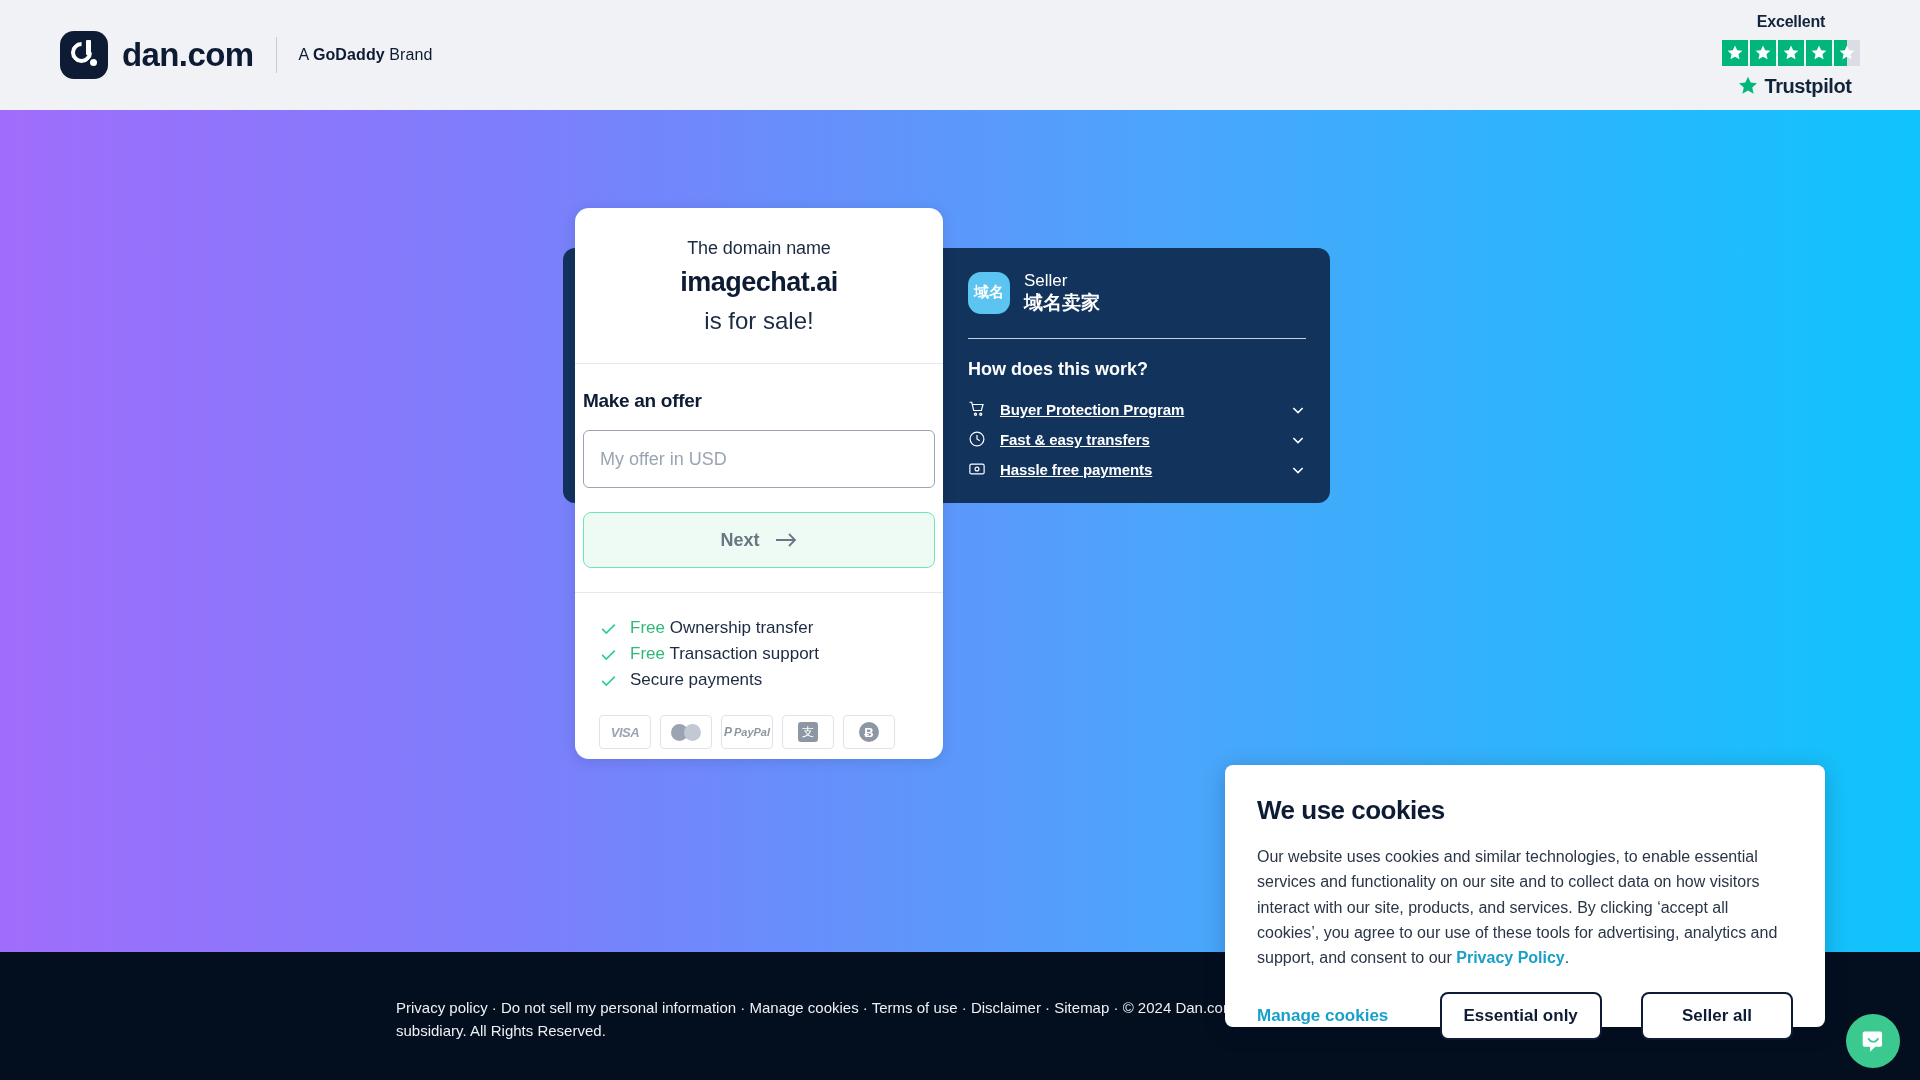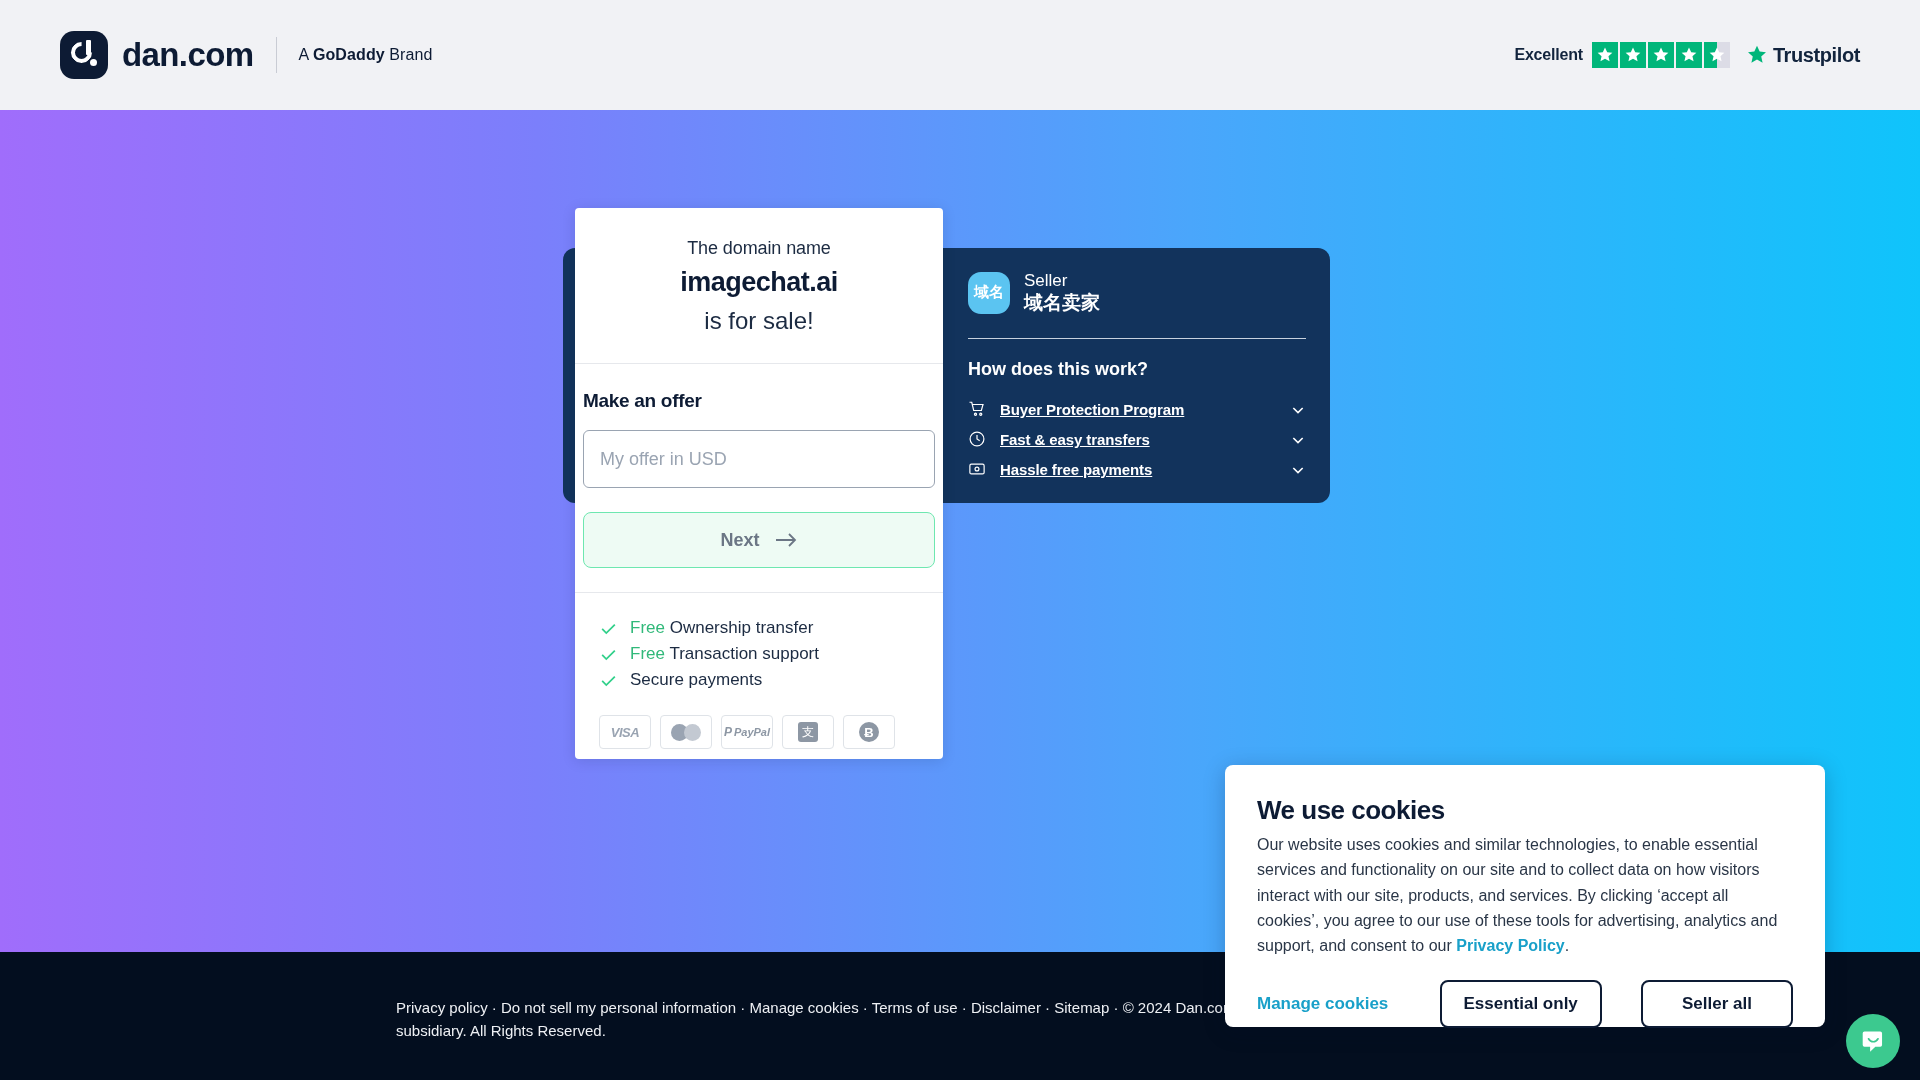--- a/index.html
+++ b/index.html
@@ -35,21 +35,21 @@
     border-radius:50%; background:#ffffff;
   }
   .logo-word {
     font-size:33px; font-weight:bold; color:#0d1b34;
     margin-left:14px; letter-spacing:-0.6px;
   }
   .logo-div { width:1px; height:36px; background:#c9ccd4; margin:0 22px; }
   .godaddy { font-size:16px; color:#0d1b34; letter-spacing:0.1px; }
   .godaddy b { font-weight:bold; }
 
-  .trust { display:flex; align-items:center; gap:9px; }
+  .trust { display:flex; align-items:center; gap:9px;flex-direction:column; }
   .trust-word { font-size:16px; font-weight:bold; color:#12243d; letter-spacing:-0.2px; }
   .stars { display:flex; gap:2px; }
   .star-box {
     width:26px; height:26px; background:#00b67a;
     display:flex; align-items:center; justify-content:center;
   }
   .star-box.half { background:linear-gradient(to right,#00b67a 50%,#dcdce6 50%); }
   .star-box svg { width:18px; height:18px; fill:#ffffff; }
   .tp-logo { display:flex; align-items:center; gap:5px; margin-left:7px; }
   .tp-logo svg { width:22px; height:22px; fill:#00b67a; }
@@ -86,21 +86,21 @@
   .acc-text {
     font-size:15px; font-weight:bold; color:#ffffff;
     text-decoration:underline; flex:1; letter-spacing:-0.1px;
   }
   .acc-chev { width:16px; height:16px; flex:none; }
   .acc-chev svg { width:16px; height:16px; stroke:#ffffff; fill:none; stroke-width:2.4; }
 
   
   .offer-card {
     position:absolute; left:575px; top:208px; width:368px; height:551px;
-    background:#ffffff; border-radius:4px; z-index:3;
+    background:#ffffff; border-radius:14px; z-index:3;
     box-shadow:0 2px 14px rgba(10,20,50,0.13);
   }
   .oc-top { padding:30px 34px 28px; text-align:center; }
   .oc-pre { font-size:18px; color:#1c2b42; letter-spacing:-0.1px; }
   .oc-domain { font-size:27px; font-weight:bold; color:#0d1b34; margin:8px 0 9px; letter-spacing:-0.5px; }
   .oc-sale { font-size:24px; color:#1c2b42; }
   .oc-sep { height:1px; background:#e6e8ec; }
   .oc-form { padding:26px 8px 24px; }
   .oc-label { font-size:19px; font-weight:bold; color:#0d1b34; letter-spacing:-0.3px; }
   .oc-input {
@@ -151,21 +151,21 @@
     font-size:15px; line-height:1.55; color:#eef0f4;
   }
 
   
   .cookie {
     position:absolute; left:1225px; top:765px; width:600px; height:262px;
     background:#ffffff; border-radius:8px; z-index:10;
     box-shadow:0 4px 22px rgba(5,15,40,0.22); padding:30px 32px 24px;
   }
   .ck-title { font-size:26px; font-weight:bold; color:#0d1b34; letter-spacing:-0.5px; }
-  .ck-body { margin-top:6px; font-size:16px; line-height:1.58; color:#2a3647; }
+  .ck-body { margin-top:18px; font-size:16px; line-height:1.58; color:#2a3647; }
   .ck-link { color:#19a0c9; font-weight:bold; }
   .ck-actions { margin-top:22px; display:flex; align-items:center; gap:17px;justify-content:space-between; }
   .ck-manage { font-size:17px; font-weight:bold; color:#19a0c9; cursor:pointer; margin-right:12px; }
   .ck-btn {
     height:48px; min-width:152px; padding:0 22px; border:2px solid #0d1b34;
     border-radius:8px; background:#ffffff; cursor:pointer;
     font-size:17px; font-weight:bold; color:#0d1b34;
     font-family:"Liberation Sans", sans-serif;
   }
 

